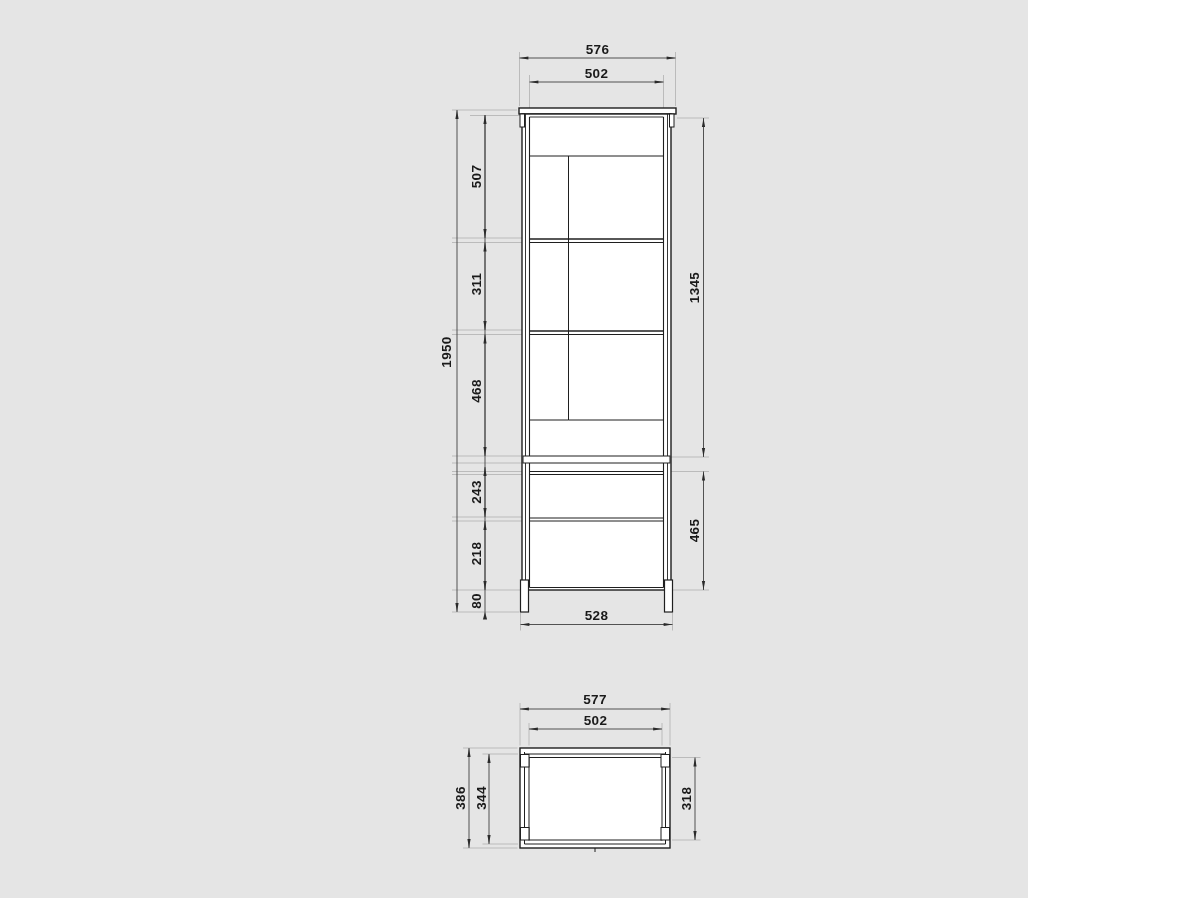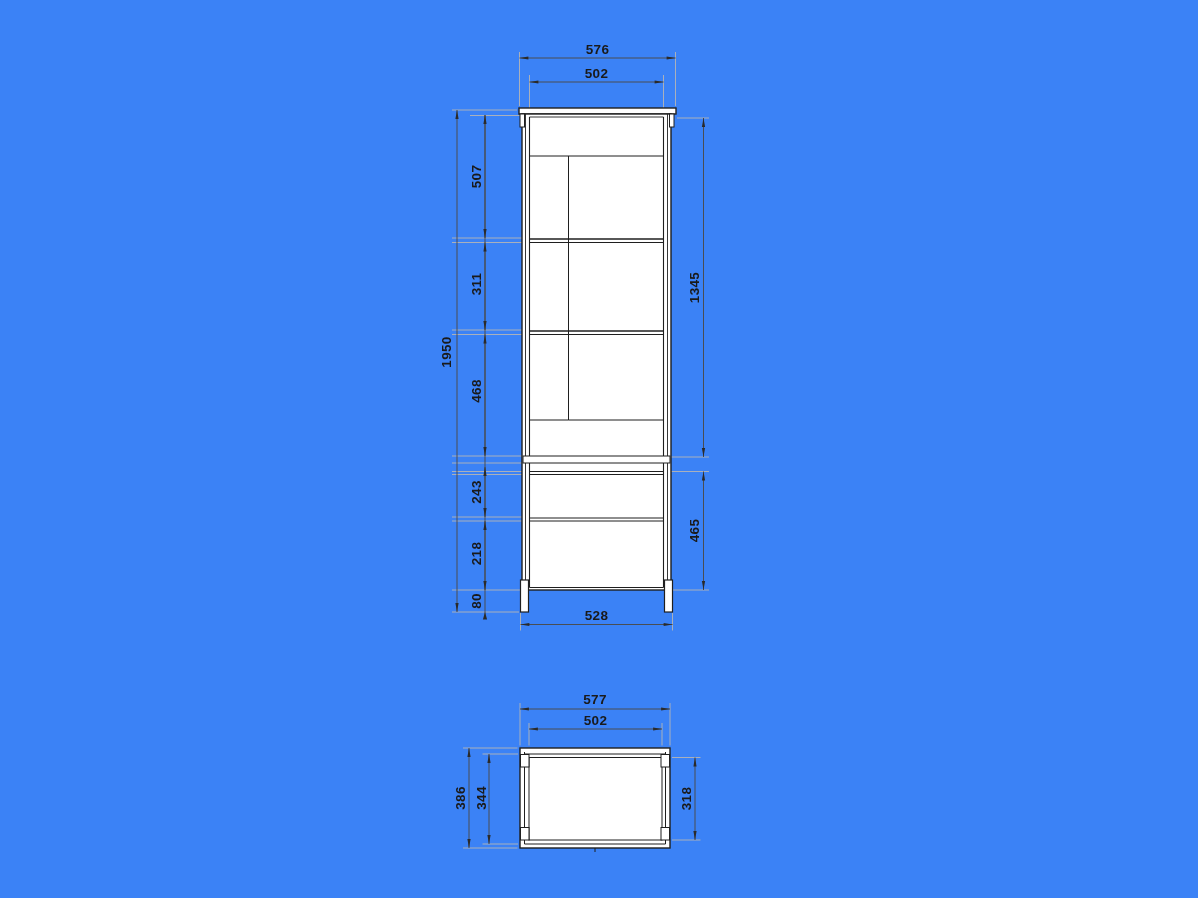--- a/index.html
+++ b/index.html
@@ -1,16 +1,16 @@
 <!DOCTYPE html>
 <html><head>
 <meta charset="utf-8">
 <style>
   html,body{margin:0;padding:0;background:#ffffff;}
-  .page{position:relative;width:1198px;height:898px;background:#3b82f6;overflow:hidden;
+  .page{position:relative;width:1028px;height:898px;background:#e5e5e5;overflow:hidden;
         font-family:"Liberation Sans", sans-serif;}
   svg{display:block;}
   .ext line{stroke:#b6b6b6;stroke-width:0.9;}
   .dim line{stroke:#4a4a4a;stroke-width:0.95;fill:none;}
   .obj line, .obj rect{stroke:#1f1f1f;}
   .obj rect{fill:#ffffff;}
   text.dimtxt{font-family:"Liberation Sans", sans-serif;font-size:13.5px;font-weight:700;
               fill:#1a1a1a;letter-spacing:0.3px;}
 </style>
 </head>

